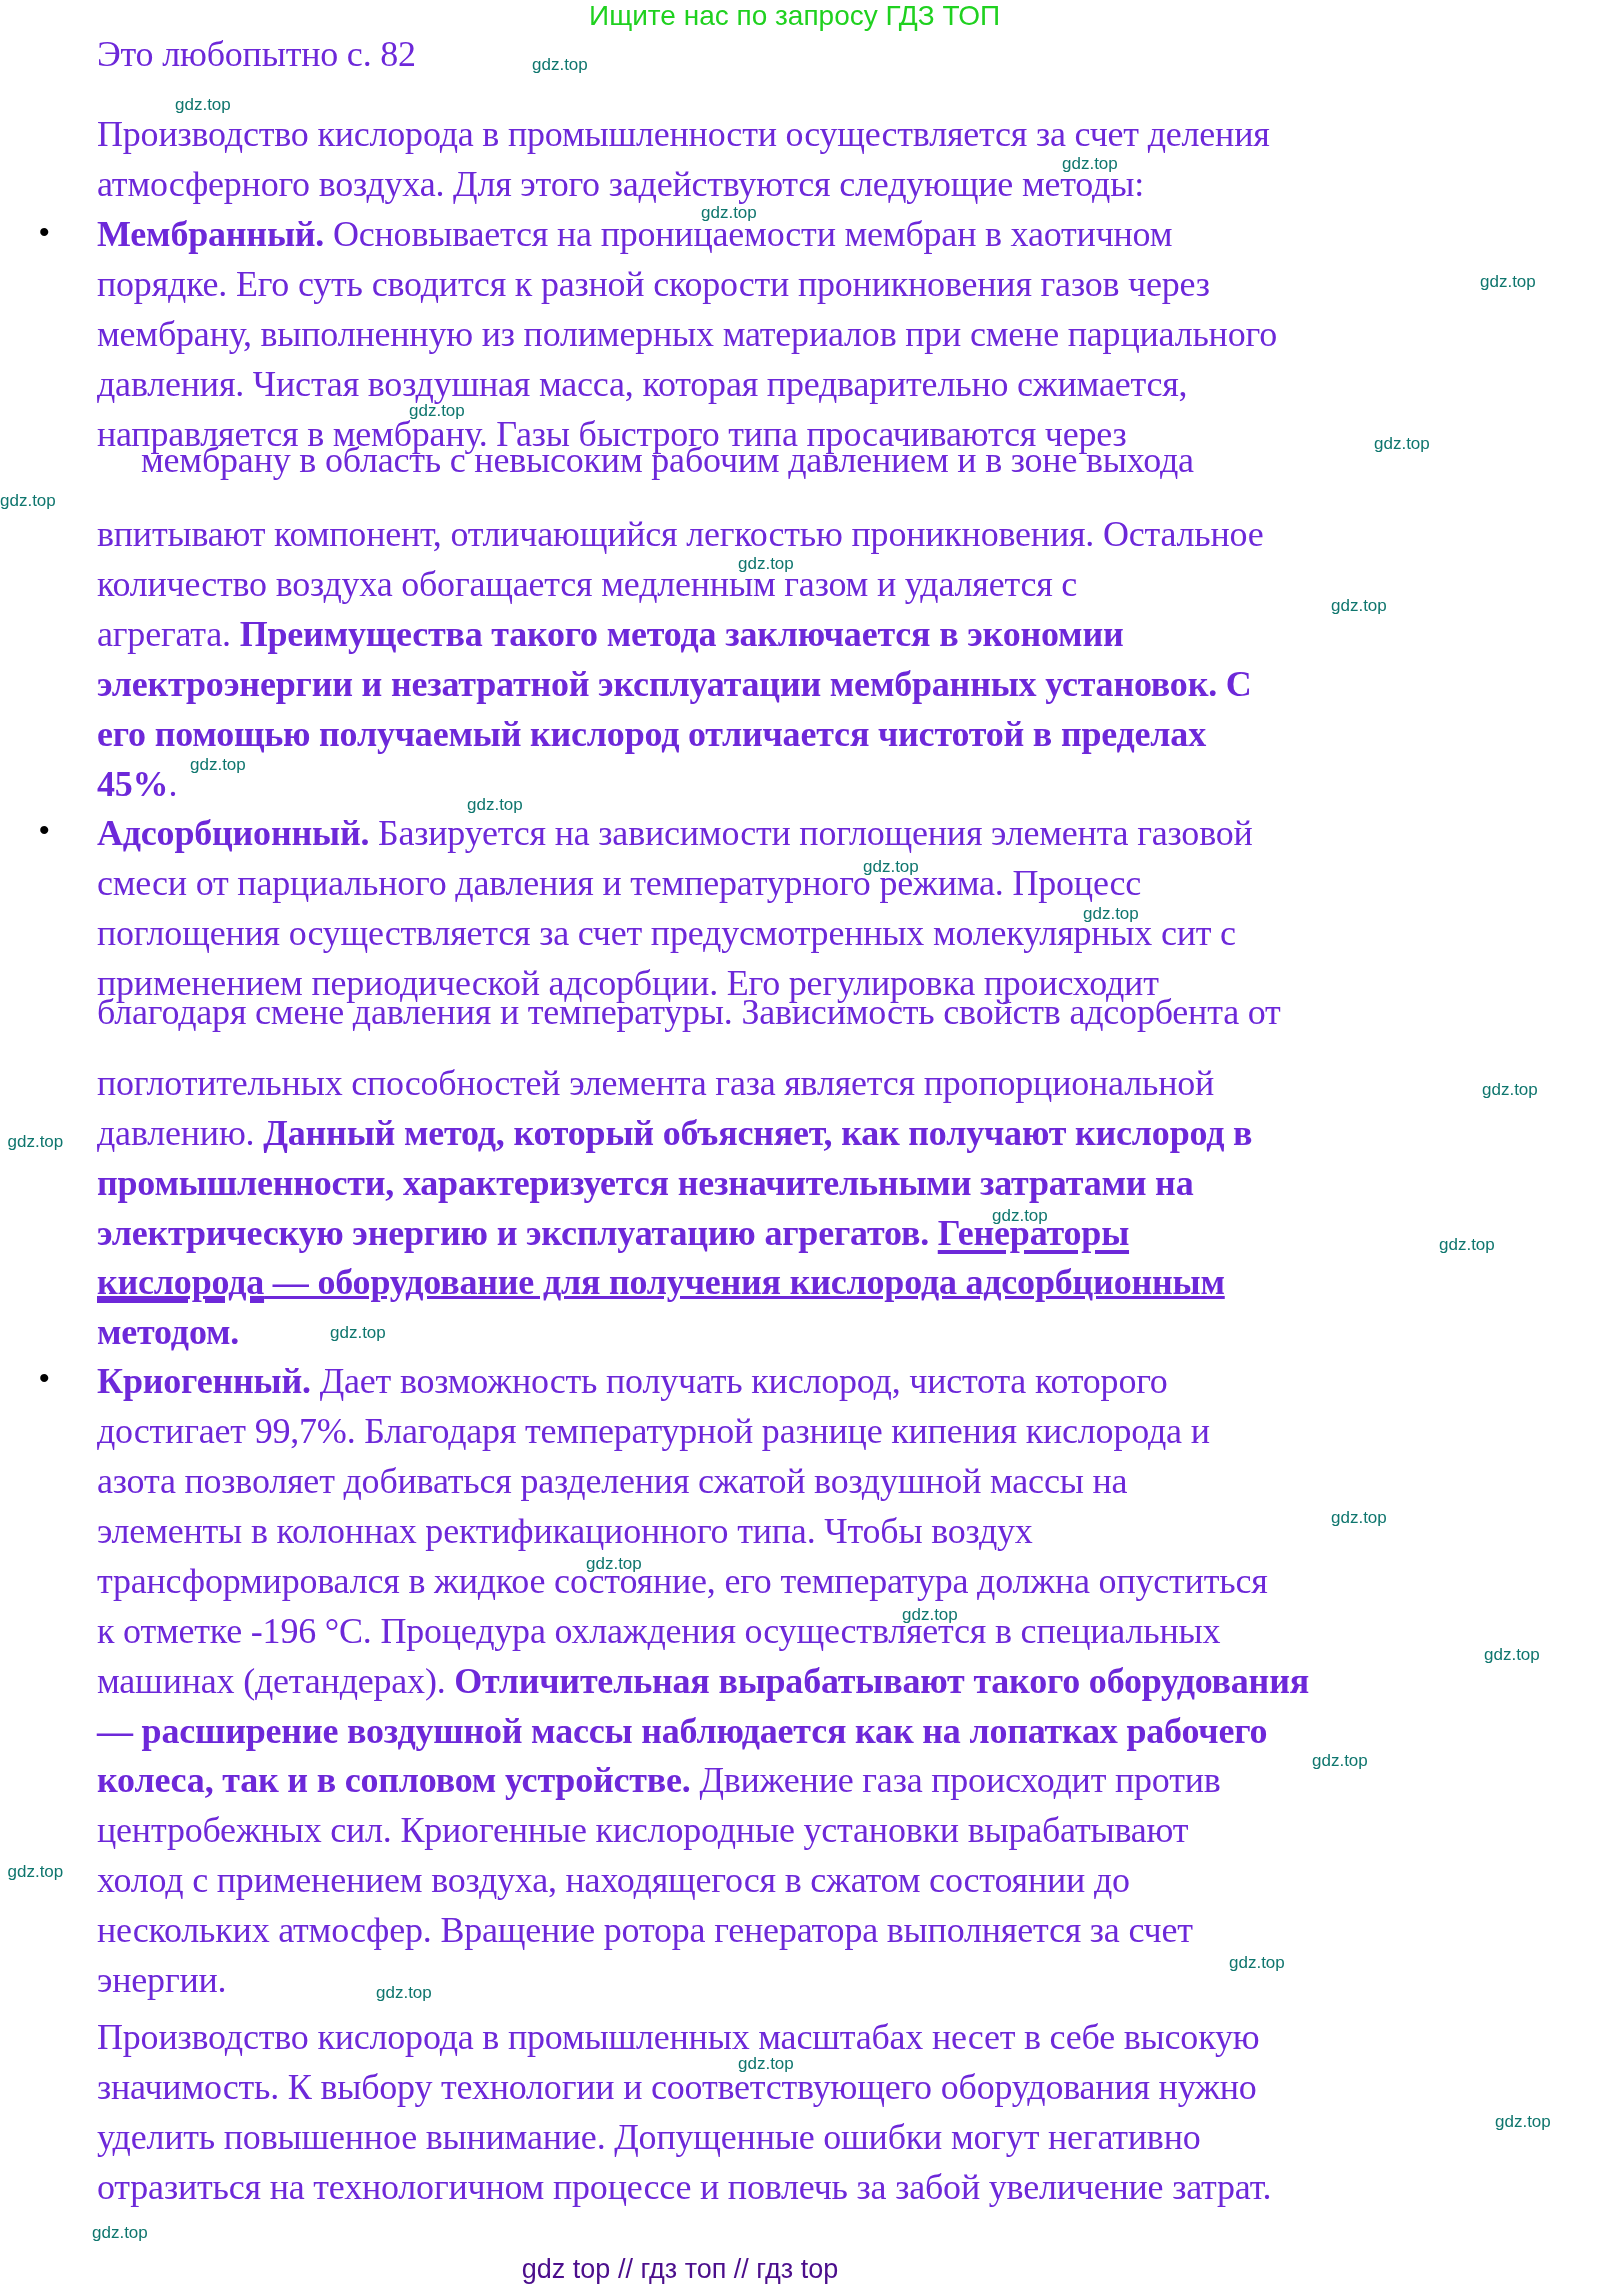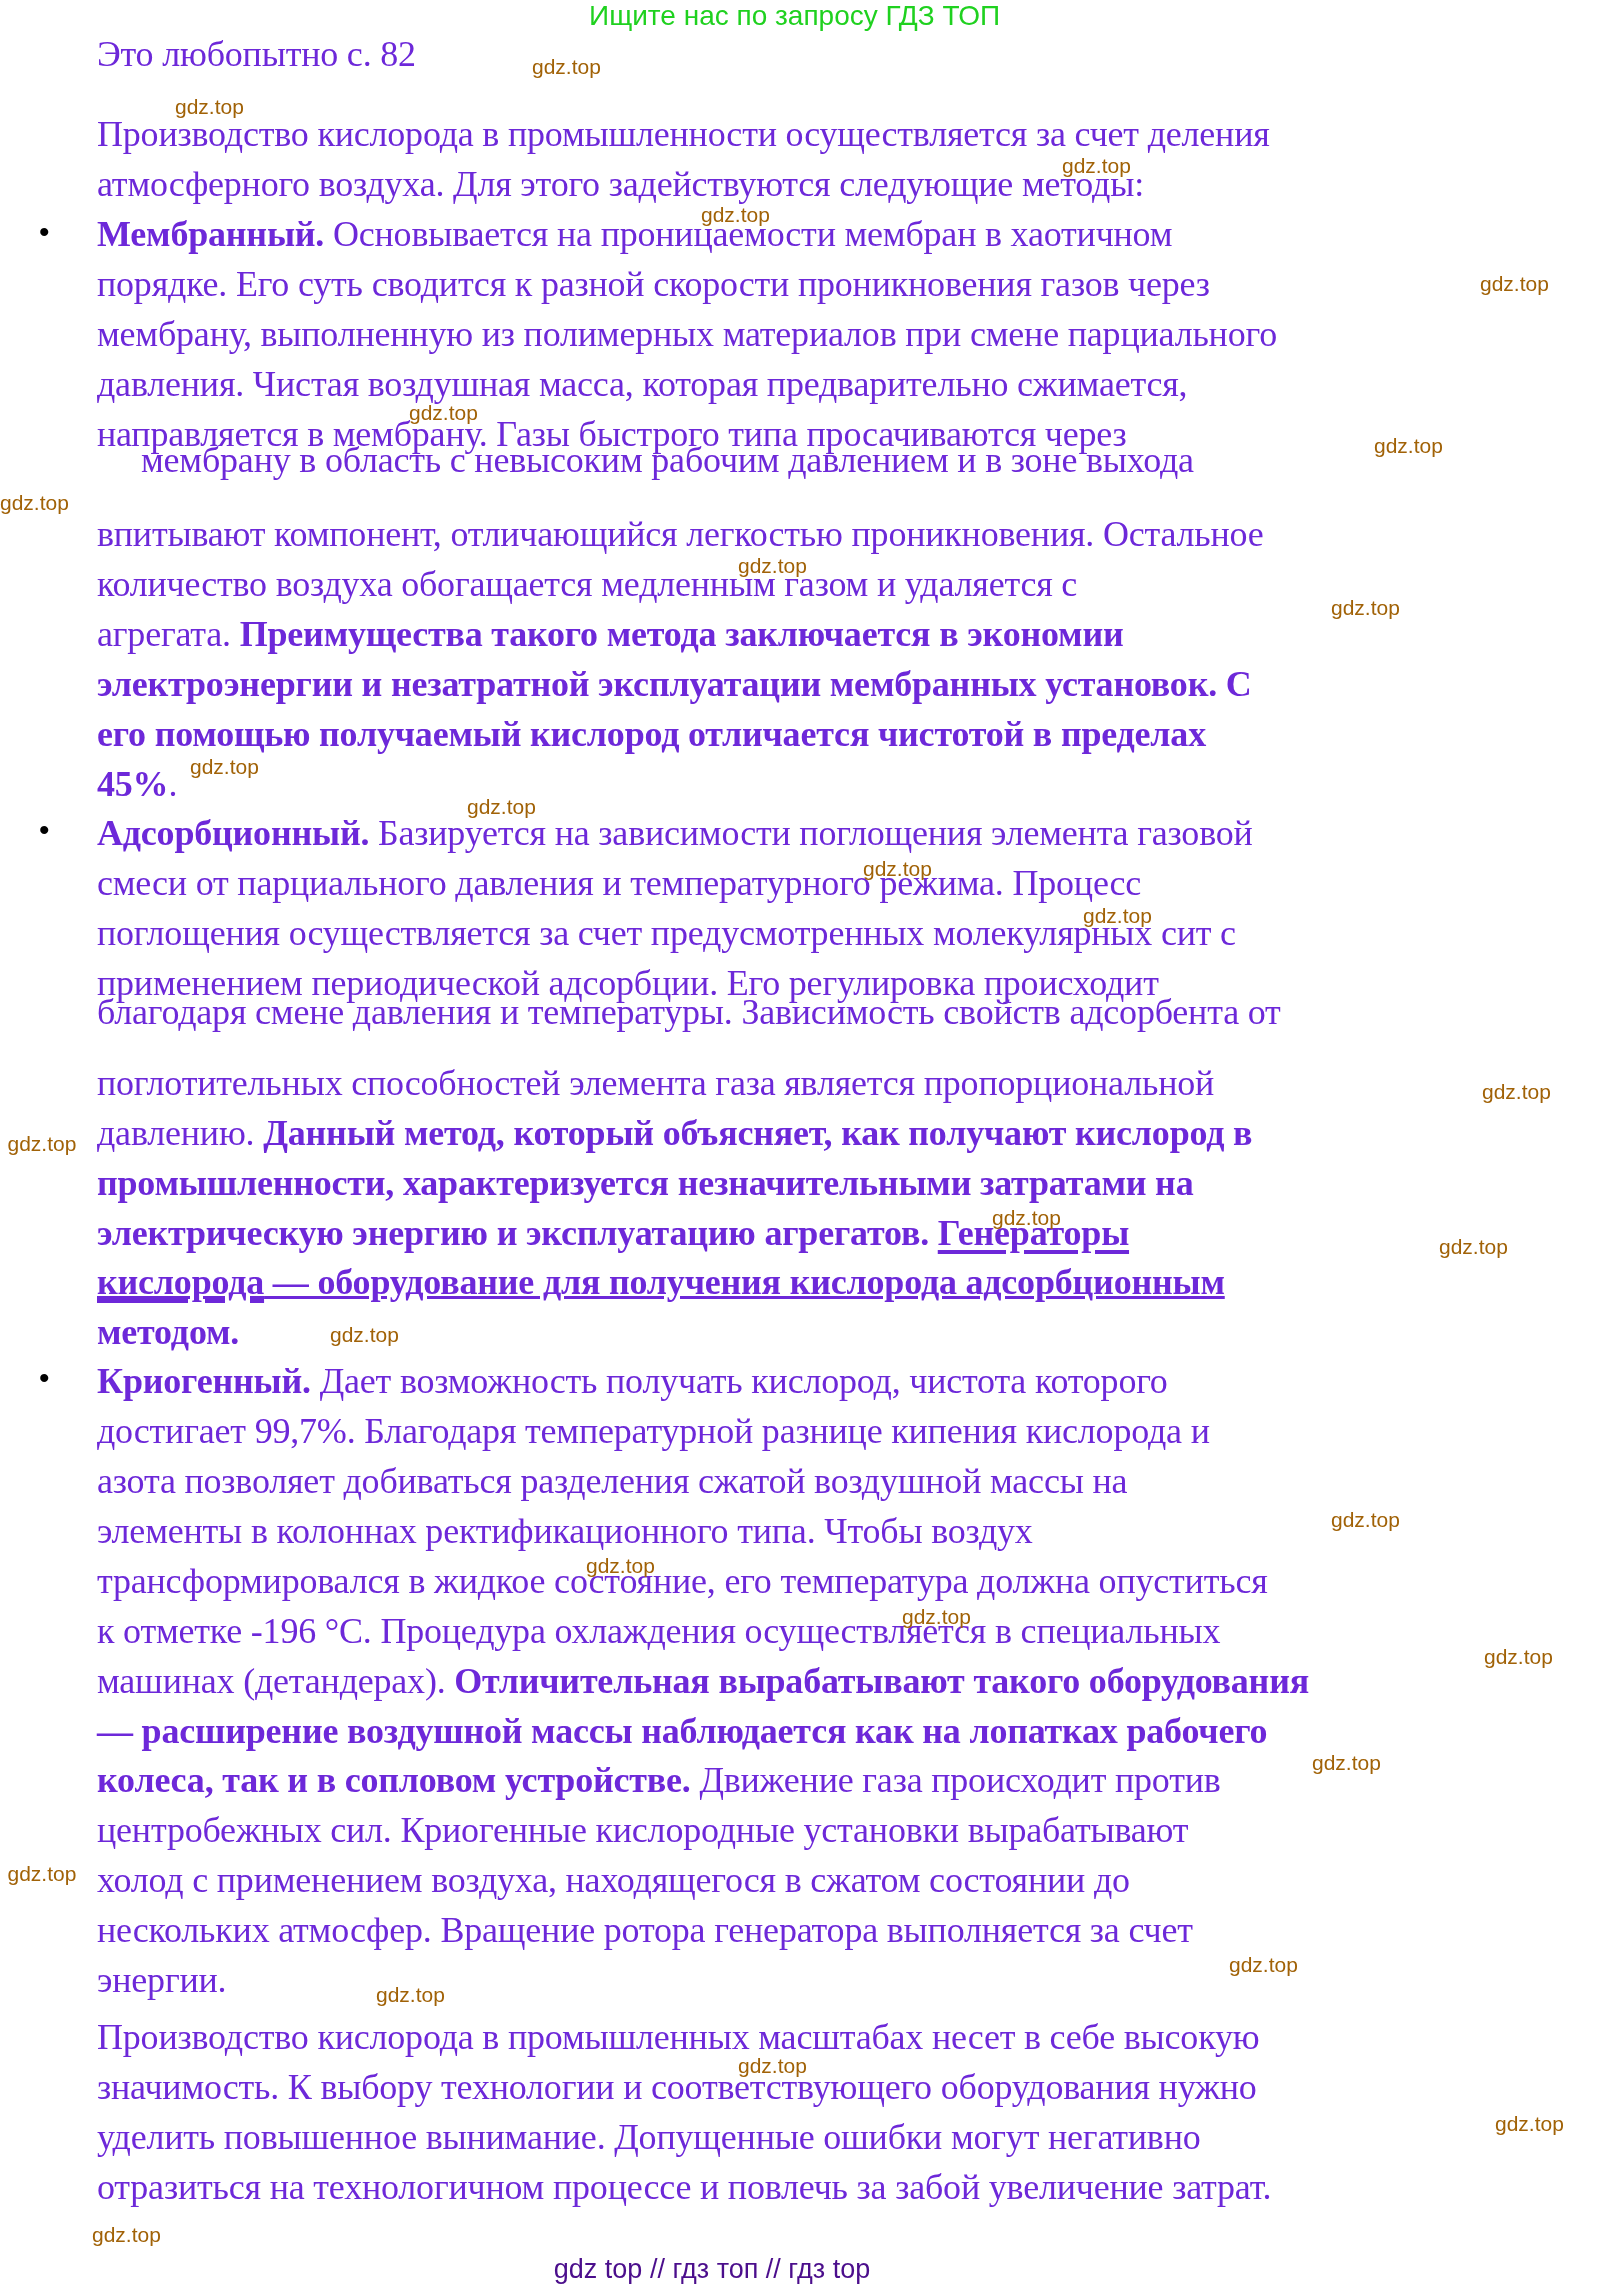--- a/index.html
+++ b/index.html
@@ -3,22 +3,22 @@
 <meta charset="utf-8">
 <style>
   html, body { margin:0; padding:0; background:#ffffff; }
   body { width:1608px; height:2295px; position:relative; overflow:hidden; }
   .hdr { position:absolute; top:0; left:589px; font-family:"Liberation Sans", sans-serif; font-size:28px; color:#1fd11f; white-space:nowrap; }
   .ln { position:absolute; left:97px; font-family:"Liberation Serif", serif; font-size:36px; color:#6d28d9; white-space:nowrap; line-height:49px; letter-spacing:-0.2px; }
   .title { left:97px; }
   .b { font-weight:bold; }
   .u { text-decoration:underline; text-decoration-thickness:3.7px; text-underline-offset:4.5px; }
   .bullet { position:absolute; left:39px; font-family:"Liberation Sans", sans-serif; font-size:30px; color:#000; }
-  .wm { position:absolute; font-family:"Liberation Sans", sans-serif; font-size:21px; color:#a16207; white-space:nowrap; }
-  .footer { position:absolute; top:2254px; left:0; width:1360px; text-align:center; font-family:"Liberation Sans", sans-serif; font-size:27px; color:#4b0e8c; white-space:nowrap;margin-left:32px; }
+  .wm { position:absolute; font-family:"Liberation Sans", sans-serif; font-size:17px; color:#0f766e; white-space:nowrap; }
+  .footer { position:absolute; top:2254px; left:0; width:1360px; text-align:center; font-family:"Liberation Sans", sans-serif; font-size:27px; color:#4b0e8c; white-space:nowrap; }
 </style>
 </head>
 <body>
 
 <div class="hdr">Ищите нас по запросу ГДЗ ТОП</div>
 
 <div id="doc">
   <div class="ln title" style="top:30px;">Это любопытно с. 82</div>
   <div class="ln" style="top:110px;">Производство кислорода в промышленности осуществляется за счет деления</div>
   <div class="ln" style="top:160px;">атмосферного воздуха. Для этого задействуются следующие методы:</div>

